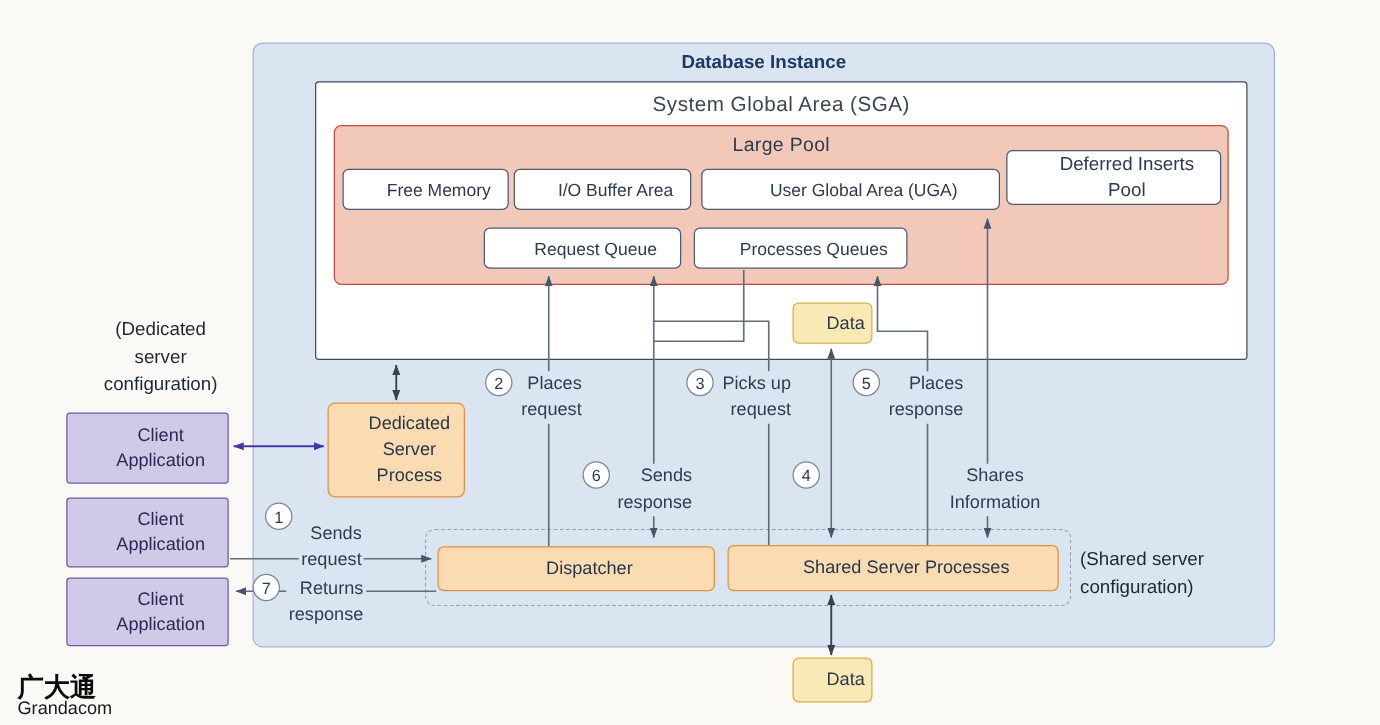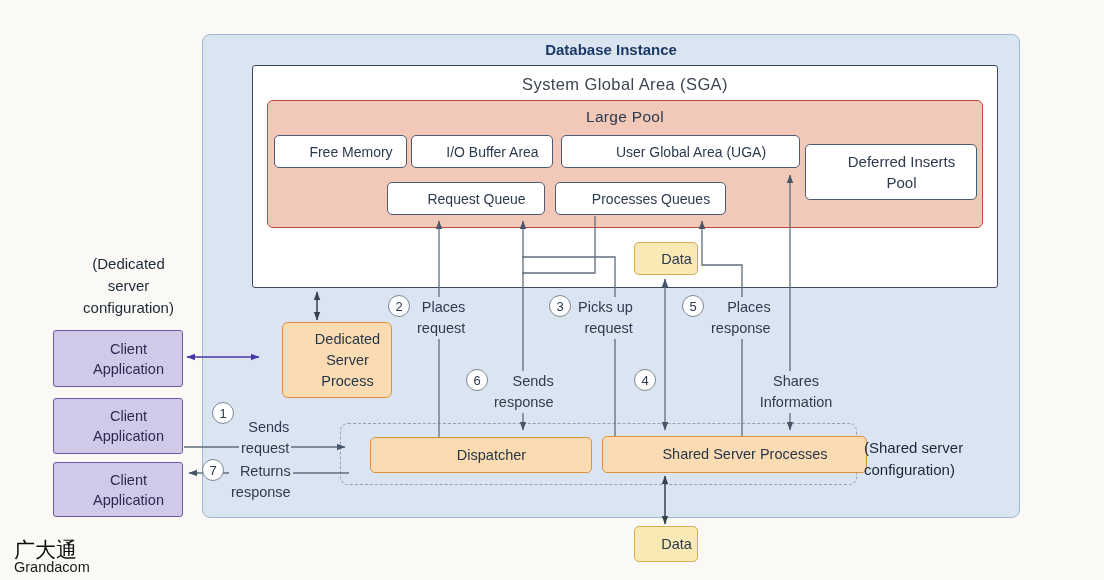--- a/index.html
+++ b/index.html
@@ -16,55 +16,55 @@
        border:1px solid #3e4a5e;border-radius:3px;z-index:1;}
   .sga-title{left:252px;top:75px;width:746px;text-align:center;font-size:16.5px;
              color:#3d4653;letter-spacing:.4px;z-index:1;}
   .lpool{left:267px;top:100px;width:716px;height:128px;background:#f2c8b8;
          border:1.5px solid #c04b40;border-radius:6px;z-index:1;}
   .lpool-title{left:267px;top:108px;width:716px;text-align:center;font-size:15.5px;
                color:#2c3a50;letter-spacing:.3px;z-index:1;}
   .wbox{background:#ffffff;border:1px solid #4d5b70;border-radius:5px;font-size:14px;
         color:#2c3a4e;z-index:1;line-height:18px;}
   .obox{background:#fbdcb2;border:1.5px solid #e0913f;border-radius:5px;font-size:14.5px;
-        color:#273649;z-index:1;line-height:21px;margin-left:20px;}
+        color:#273649;z-index:1;line-height:21px;}
   .pbox{background:#d0c9e8;border:1.5px solid #6b5ba6;border-radius:3px;font-size:14.5px;
         color:#2a2a52;z-index:1;line-height:20px;}
   .ybox{background:#f9e9b4;border:1.5px solid #d4ae4e;border-radius:5px;font-size:14.5px;
         color:#2c3a4e;z-index:1;}
   .dashed{left:340px;top:423px;width:517px;height:62px;border:1.2px dashed #97a1ab;
           border-radius:8px;z-index:0;}
   .cfg{font-size:15px;color:#1d2835;line-height:22px;z-index:1;}
   .steplbl{font-size:14.5px;color:#2e3c50;line-height:21px;background:#dbe5f1;
            padding:0 2px;z-index:3;text-align:right;}
   .circle{width:22px;height:22px;border-radius:50%;background:#ffffff;border:1px solid #7c8894;
           color:#2c3a4e;font-size:13px;display:flex;align-items:center;justify-content:center;
           z-index:3;}
   svg.layer{position:absolute;left:0;top:0;z-index:2;pointer-events:none;}
-  .logo-cjk{left:14px;top:536px;font-size:21px;font-weight:normal;color:#0c0c0c;z-index:1;}
+  .logo-cjk{left:14px;top:536px;font-size:21px;font-weight:bold;color:#0c0c0c;z-index:1;}
   .logo-latin{left:14px;top:559px;font-size:14.5px;color:#1a1a1a;z-index:1;}
 </style>
 </head>
 <body>
 
 <div class="canvas">
 
   <div class="abs instance"></div>
   <div class="abs instance-title">Database Instance</div>
 
   <div class="abs sga"></div>
   <div class="abs sga-title">System Global Area (SGA)</div>
 
   <div class="abs lpool"></div>
   <div class="abs lpool-title">Large Pool</div>
 
   <div class="abs ctr wbox" style="left:274px;top:135px;width:133px;height:33px">Free Memory</div>
   <div class="abs ctr wbox" style="left:411px;top:135px;width:142px;height:33px">I/O Buffer Area</div>
   <div class="abs ctr wbox" style="left:561px;top:135px;width:239px;height:33px">User Global Area (UGA)</div>
-  <div class="abs ctr wbox ml" style="left:805px;top:144px;width:172px;height:56px;font-size:15px;line-height:21px">Deferred Inserts
+  <div class="abs ctr wbox ml" style="left:805px;top:120px;width:172px;height:44px;font-size:15px;line-height:21px">Deferred Inserts
 Pool</div>
   <div class="abs ctr wbox" style="left:387px;top:182px;width:158px;height:33px">Request Queue</div>
   <div class="abs ctr wbox" style="left:555px;top:182px;width:171px;height:33px">Processes Queues</div>
 
   <div class="abs ctr ybox" style="left:634px;top:242px;width:64px;height:33px">Data</div>
   <div class="abs ctr ybox" style="left:634px;top:526px;width:64px;height:36px">Data</div>
 
   <div class="abs ctr cfg ml" style="left:48px;top:253px;width:140px">(Dedicated
 server
 configuration)</div>

